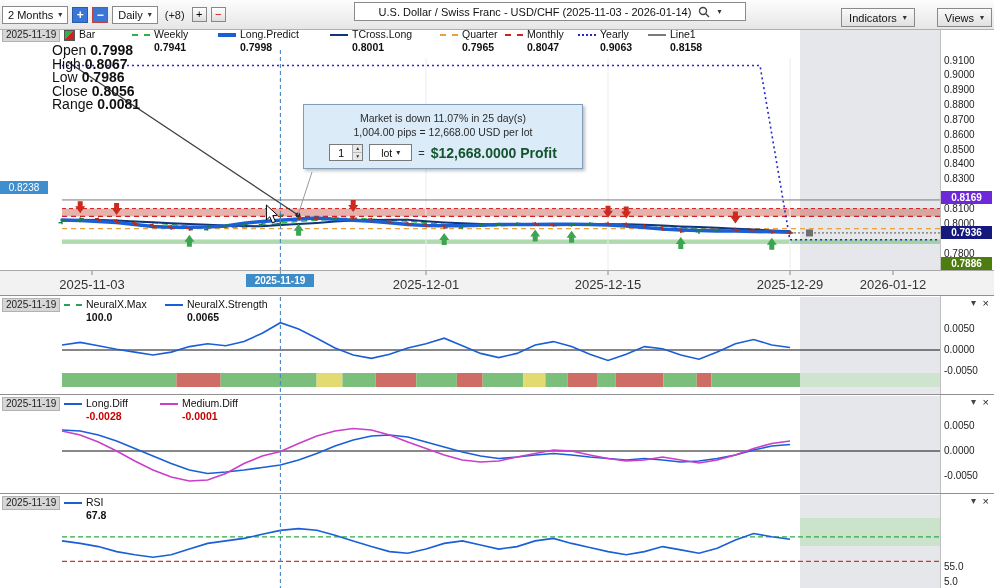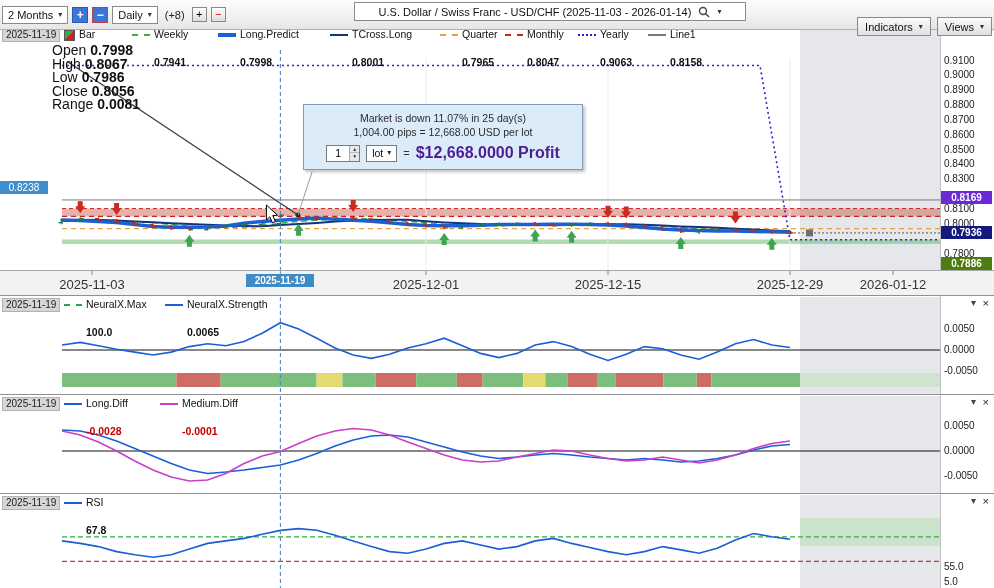--- a/index.html
+++ b/index.html
@@ -14,31 +14,31 @@
   .caret{font-size:8px;color:#333;line-height:1}
   .tb-btn-blue{width:16px;height:16px;background:#3a76d6;color:#fff;font-size:12px;font-weight:bold;border:1px solid #2a5cab;
                display:flex;align-items:center;justify-content:center;padding:0;line-height:1}
   .tb-btn-blue.minus{border-color:#c04040}
   .plus8{font-size:11px;color:#222;margin:0 3px}
   .tb-btn-sq{width:15px;height:15px;background:linear-gradient(#fff,#ddd);border:1px solid #888;font-size:11px;line-height:1;
              display:flex;align-items:center;justify-content:center;padding:0;color:#000}
   .tb-btn-sq.red{color:#c00}
   .tb-title{position:absolute;left:354px;top:2px;width:392px;height:19px;background:#fff;border:1px solid #8a8a8a;
             display:flex;align-items:center;justify-content:center;font-size:11px;gap:7px;box-sizing:border-box}
-  .tb-right{position:absolute;right:2px;top:17px;display:flex;gap:6px}
+  .tb-right{position:absolute;right:2px;top:8px;display:flex;gap:22px}
   .tb-drop{height:19px;border:1px solid #8a8a8a;background:linear-gradient(#fafafa,#e0e0e0);font-size:11px;
            display:flex;align-items:center;gap:6px;padding:0 7px;box-sizing:border-box}
   
   #main-panel{top:24px;height:271px}
   #sub1{top:295px;height:99px;border-top:1px solid #909090;box-sizing:border-box}
   #sub2{top:394px;height:99px;border-top:1px solid #909090;box-sizing:border-box}
   #sub3{top:493px;height:95px;border-top:1px solid #909090;box-sizing:border-box}
   .chip{position:absolute;background:#d6d6d6;border:1px solid #b2b2b2;font-size:10px;line-height:12px;padding:0 3px;color:#222;z-index:5}
   .lg{position:absolute;top:4px;font-size:10.5px;color:#111;white-space:nowrap;z-index:5}
-  .lg .lg-val{margin-left:22px;font-weight:600;margin-top:16px;color:#111}
+  .lg .lg-val{margin-left:22px;font-weight:600;margin-top:1px;color:#111}
   .lg .lg-val.red{color:#c80000}
   .sw{display:inline-block;width:18px;height:0;vertical-align:middle;margin-right:4px}
   .sw-weekly{border-top:2px dashed #2eb24a}
   .sw-predict{border-top:4px solid #1a5fd6}
   .sw-tcross{border-top:2px solid #10357e}
   .sw-quarter{border-top:2px dashed #e8a13c}
   .sw-monthly{border-top:2px dashed #cc2222}
   .sw-yearly{border-top:2px dotted #2626cf}
   .sw-line1{border-top:2px solid #7a7a7a}
   .sw-neural1{border-top:2px dashed #2aa05a}
@@ -63,23 +63,23 @@
   
   .tooltip{position:absolute;left:303px;top:80px;width:280px;background:#dcebf8;border:1px solid #7f9db9;
            box-shadow:2px 2px 3px rgba(0,0,0,.25);padding:6px 4px 7px;z-index:10;box-sizing:border-box}
   .tt-line{text-align:center;font-size:10.5px;color:#2b2b2b;line-height:14px}
   .tt-row{margin-top:5px;display:flex;justify-content:center;align-items:center;gap:6px}
   .spin{display:flex;align-items:center;border:1px solid #7a7a7a;background:#fff;height:17px;box-sizing:border-box}
   .lot-input{width:22px;height:13px;border:none;font-size:10.5px;text-align:center;padding:0;font-family:inherit}
   .spin-btns{display:flex;flex-direction:column;border-left:1px solid #aaa;height:15px}
   .spin-btn{width:9px;height:7.5px;font-size:5px;line-height:7px;text-align:center;background:#e8e8e8;color:#333;box-sizing:border-box}
   .spin-btn.up{border-bottom:1px solid #bbb}
-  .lot-dd{display:flex;align-items:center;gap:4px;border:1px solid #7a7a7a;background:#fff;height:17px;padding:0 5px;font-size:10.5px;box-sizing:border-box}
+  .lot-dd{display:flex;align-items:center;gap:4px;border:1px solid #7a7a7a;background:#fff;height:17px;padding:0 11px;font-size:10.5px;box-sizing:border-box}
   .equals{font-size:11px;color:#333}
-  .profit{color:#4c1d95;font-weight:bold;font-size:16px}
+  .profit{color:#14532d;font-weight:bold;font-size:14px}
 </style>
 </head>
 <body>
 
 <div class="toolbar">
   <div class="tb-select">
     <span>2 Months</span>
     <span class="caret">▾</span>
   </div>
   <button class="tb-btn-blue">+</button>

